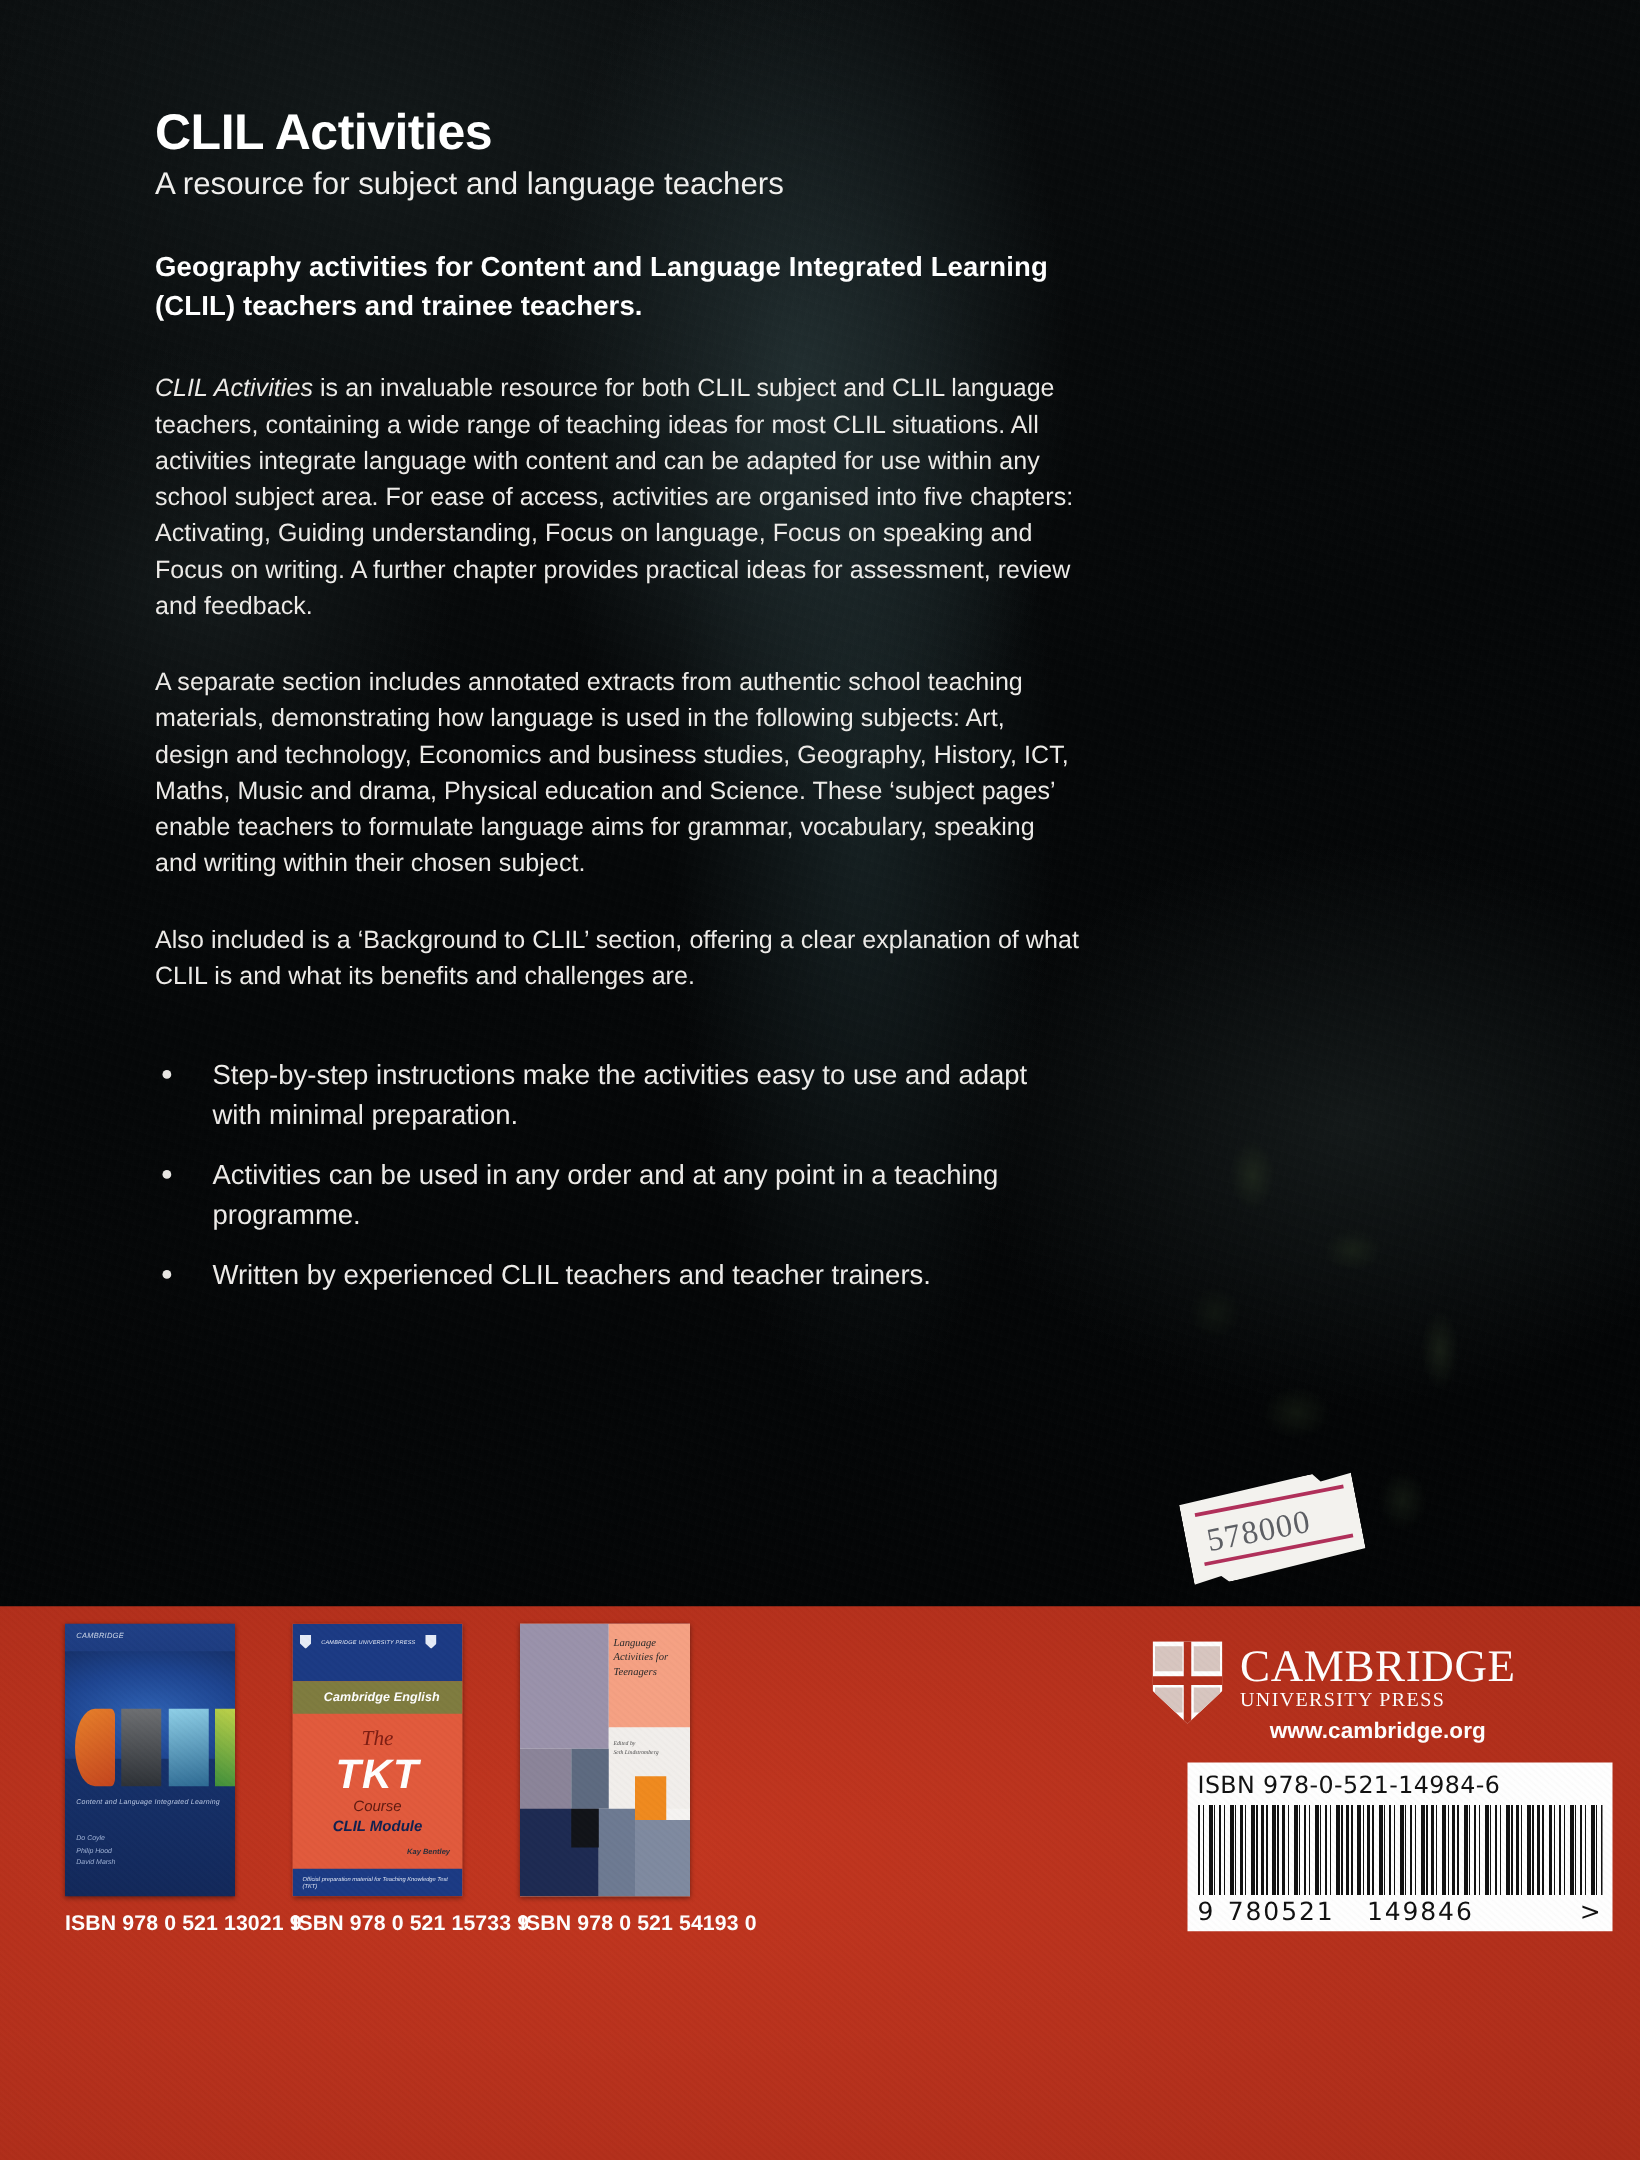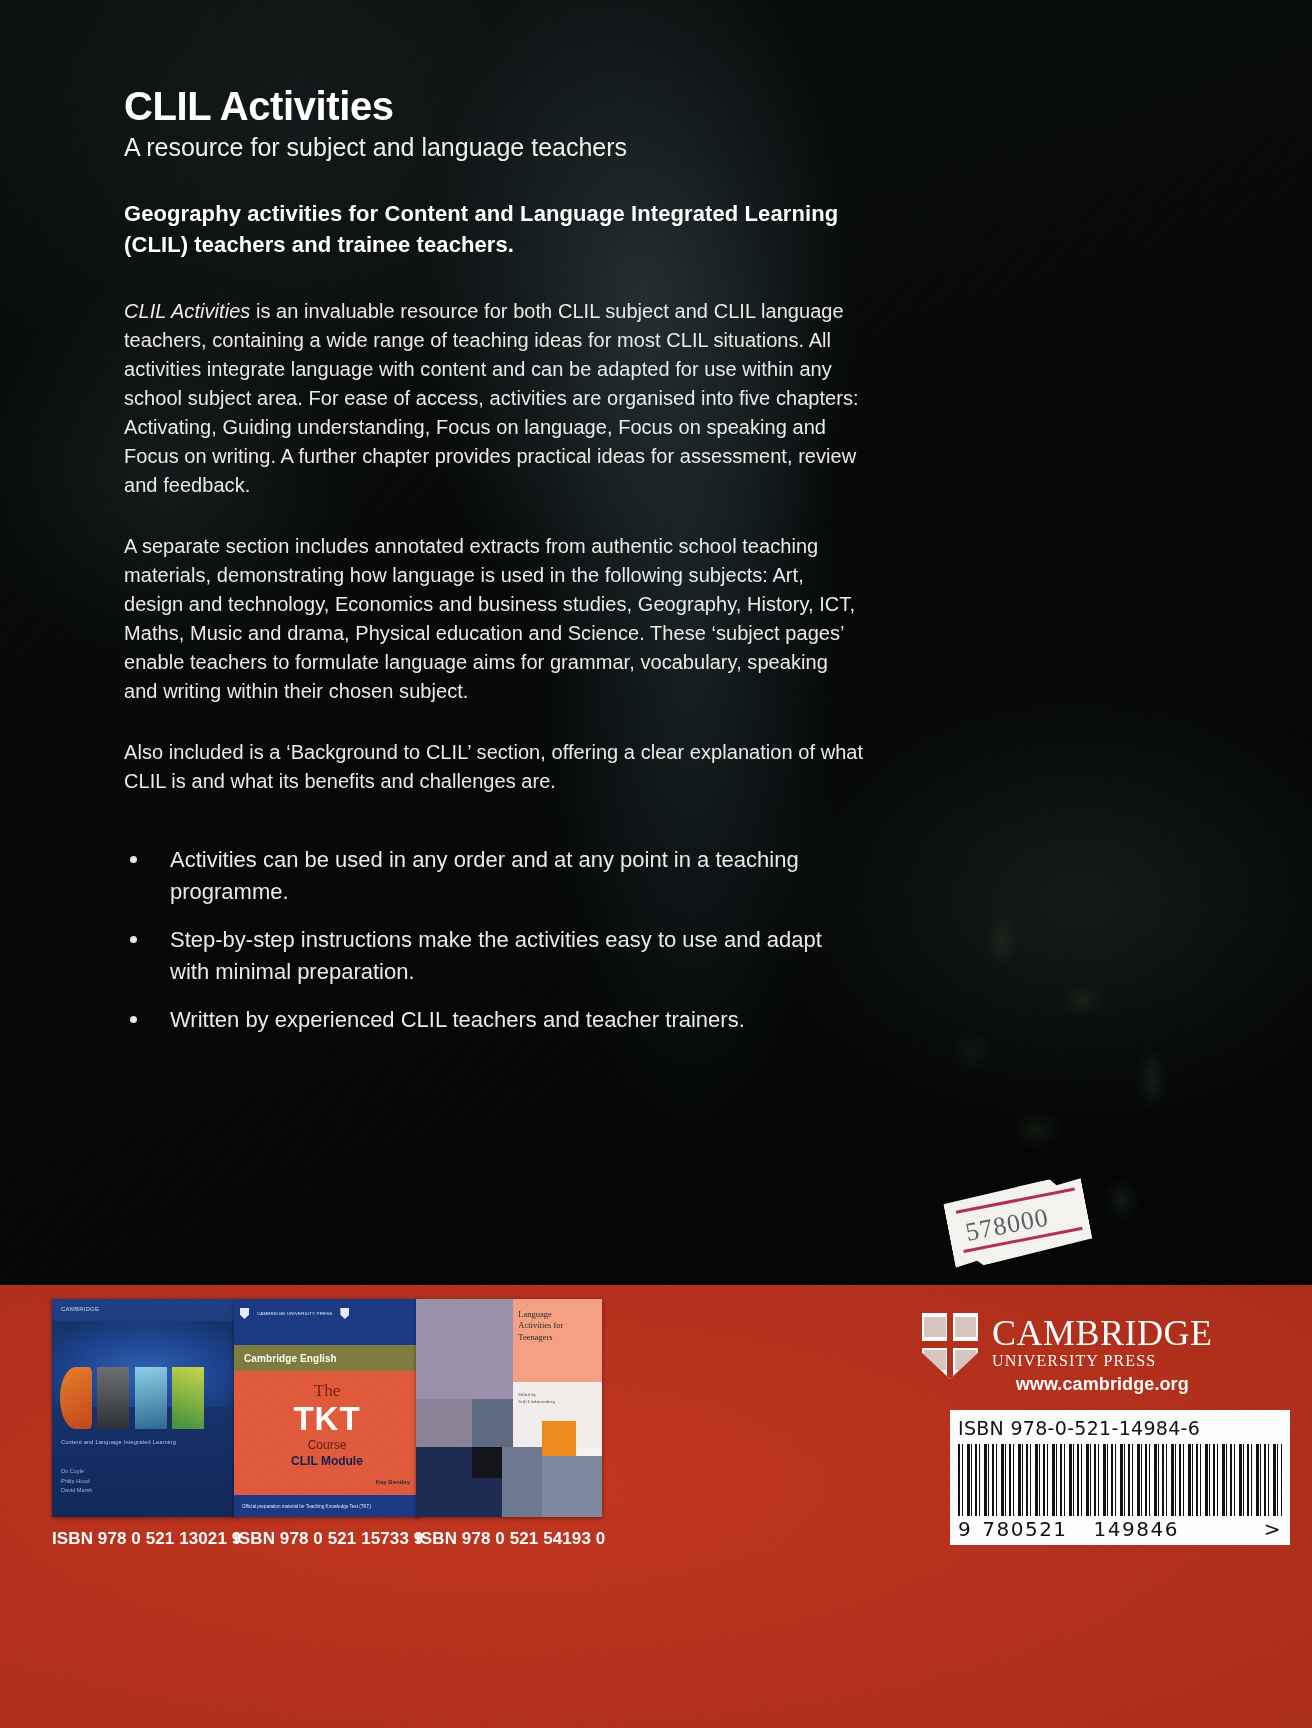--- a/index.html
+++ b/index.html
@@ -141,26 +141,27 @@
     position: absolute;
     left: 52px;
     top: 14px;
     display: flex;
     gap: 22px;
   }
   .thumb-wrap {
     width: 160px;
   }
   .thumb {
-    width: 186px;
+    width: 136px;
     height: 218px;
     box-shadow: 0 1px 4px rgba(0,0,0,0.45);
     position: relative;
     overflow: hidden;
     font-size: 6px;
+    font-style: italic;
   }
   .thumb-isbn {
     margin-top: 12px;
     font-size: 17px;
     font-weight: bold;
     color: #ffffff;
     letter-spacing: 0.1px;
     white-space: nowrap;
   }
 
@@ -202,21 +203,21 @@
     display: flex; gap: 8px; align-items: center;
     font-size: 4.4px; color: #e6ecf8; letter-spacing: .2px;
   }
   .t2 .crest-mini {
     width: 9px; height: 11px; background: #e6ecf8; flex: 0 0 auto;
     clip-path: polygon(0 0,100% 0,100% 62%,50% 100%,0 62%);
   }
   .t2 .t2-olive {
     position: absolute; left: 0; right: 0; top: 46px; height: 26px;
     background: #7f7c3f; color: #ffffff; font-size: 10px; font-weight: bold;
-    display: flex; align-items: center; padding-left: 10px; letter-spacing: .1px;
+    display: flex; align-items: center; padding-left: 25px; letter-spacing: .1px;
   }
   .t2 .t2-the {
     position: absolute; left: 0; right: 0; top: 82px; text-align: center;
     font-size: 17px; color: #7d1d12; font-family: "Liberation Serif", serif;
   }
   .t2 .t2-tkt {
     position: absolute; left: 0; right: 0; top: 101px; text-align: center;
     font-size: 33px; font-weight: bold; color: #ffffff; letter-spacing: 1px;
   }
   .t2 .t2-course {
@@ -387,22 +388,22 @@
 
     <p class="lead">Geography activities for Content and Language Integrated Learning (CLIL) teachers and trainee teachers.</p>
 
     <p class="para"><em>CLIL Activities</em><span> is an invaluable resource for both CLIL subject and CLIL language teachers, containing a wide range of teaching ideas for most CLIL situations. All activities integrate language with content and can be adapted for use within any school subject area. For ease of access, activities are organised into five chapters: Activating, Guiding understanding, Focus on language, Focus on speaking and Focus on writing. A further chapter provides practical ideas for assessment, review and feedback.</span></p>
 
     <p class="para">A separate section includes annotated extracts from authentic school teaching materials, demonstrating how language is used in the following subjects: Art, design and technology, Economics and business studies, Geography, History, ICT, Maths, Music and drama, Physical education and Science. These ‘subject pages’ enable teachers to formulate language aims for grammar, vocabulary, speaking and writing within their chosen subject.</p>
 
     <p class="para">Also included is a ‘Background to CLIL’ section, offering a clear explanation of what CLIL is and what its benefits and challenges are.</p>
 
     <ul class="bullets">
+      <li><span class="dot"></span><span>Step-by-step instructions make the activities easy to use and adapt with minimal preparation.</span></li>
       <li><span class="dot"></span><span>Activities can be used in any order and at any point in a teaching programme.</span></li>
-      <li><span class="dot"></span><span>Step-by-step instructions make the activities easy to use and adapt with minimal preparation.</span></li>
       <li><span class="dot"></span><span>Written by experienced CLIL teachers and teacher trainers.</span></li>
     </ul>
   </div>
 
   <div class="sticker">
     <div class="line-a"></div>
     <div class="line-b"></div>
     <div class="price">578000</div>
   </div>
 

